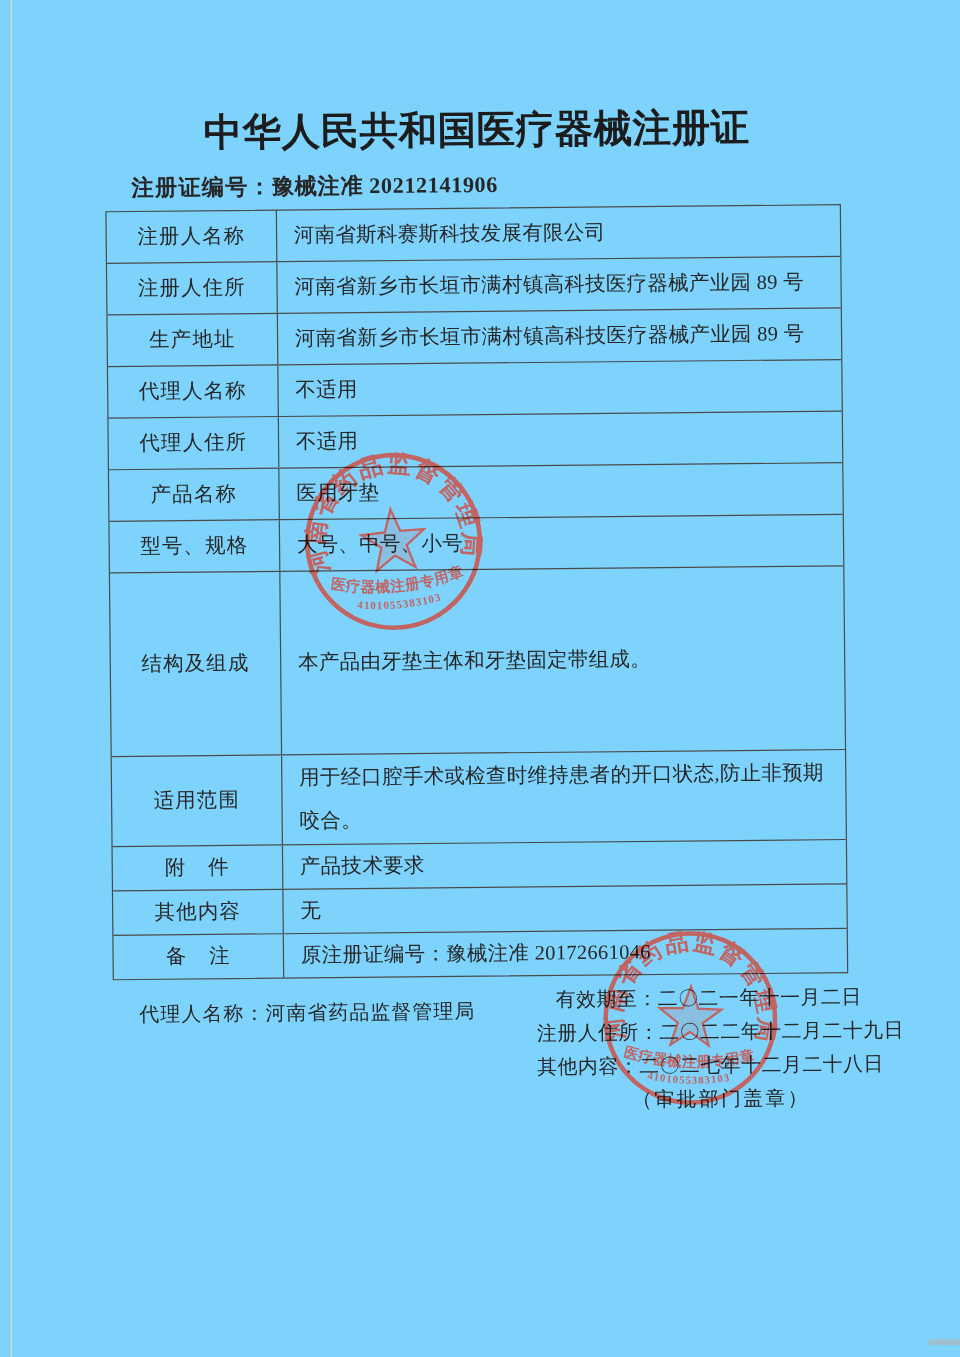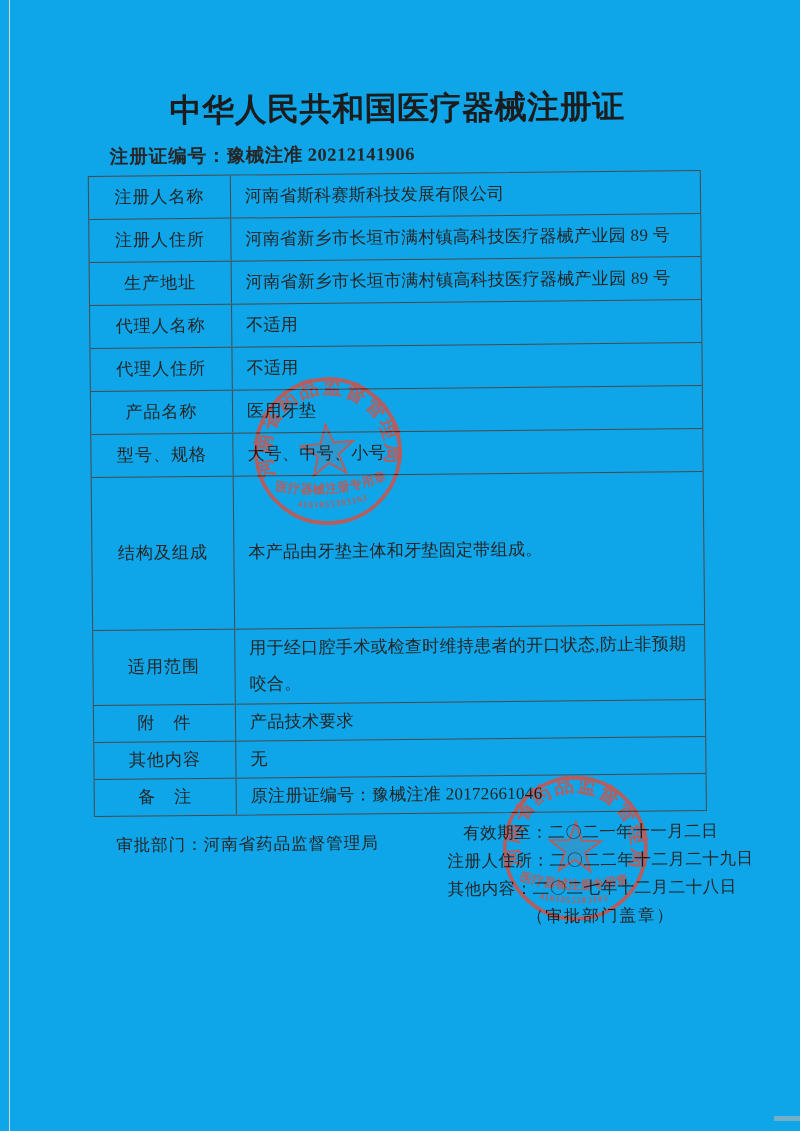--- a/index.html
+++ b/index.html
@@ -1,18 +1,18 @@
 <!DOCTYPE html>
 <html><head>
 <meta charset="utf-8">
 <style>
   html,body{margin:0;padding:0;background:#ffffff;}
   .page{
     position:relative;width:800px;height:1131px;overflow:hidden;
-    background:#0ea5e9;
+    background:#7dd3fc;
     font-family:"Liberation Serif",serif;color:#262626;
   }
   .scan-edge-left{position:absolute;left:9px;top:0;bottom:0;width:1px;background:#d9d9d4;}
   .scan-mark-br{position:absolute;right:0;bottom:10px;width:26px;height:5px;background:#b5b5b0;opacity:.6;}
   .content{position:absolute;left:0;top:0;width:800px;transform:rotate(-0.55deg);transform-origin:50% 40%;}
 
   .title{
     padding-top:90px;text-align:center;
     font-family:"DejaVu Sans",sans-serif;font-weight:bold;
     font-size:32px;letter-spacing:.5px;color:#1c1c1c;line-height:1.15;
@@ -106,21 +106,21 @@
         <div class="cell-value">无</div>
       </div>
       <div class="row r36">
         <div class="cell-label">备　注</div>
         <div class="cell-value">原注册证编号：豫械注准 20172661046</div>
       </div>
     </div>
 
     <div class="footer">
       <div class="dept">
-        <span>审批部门：</span><span>河南省药品监督管理局</span>
+        <span>代理人名称：</span><span>河南省药品监督管理局</span>
       </div>
       <div class="dates">
         <div class="date-line first">
           <span>有效期至：</span><span>二〇二一年十一月二日</span>
         </div>
         <div class="date-line">
           <span>注册人住所：</span><span>二〇二二年十二月二十九日</span>
         </div>
         <div class="date-line">
           <span>其他内容：</span><span>二〇二七年十二月二十八日</span>

